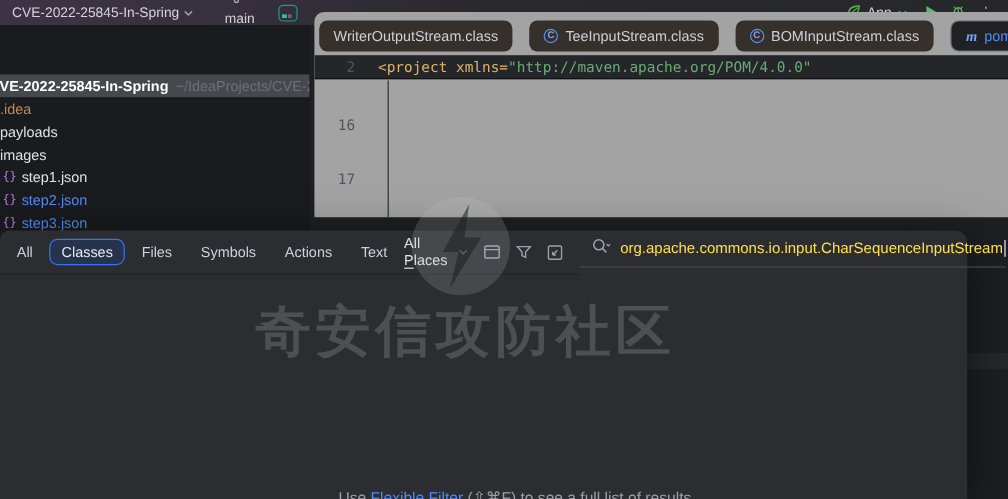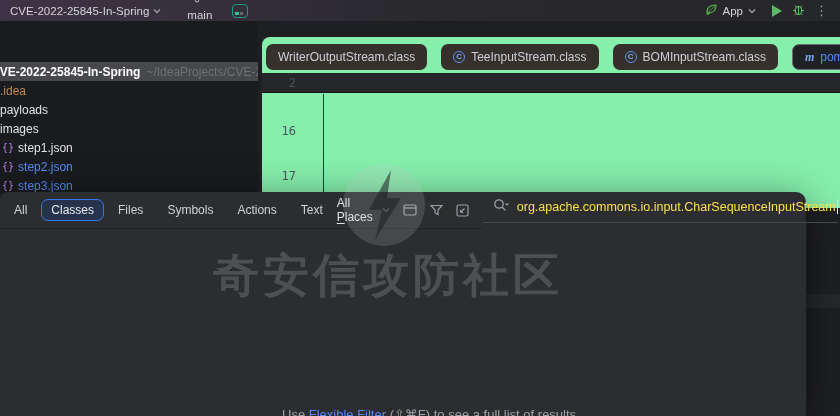--- a/index.html
+++ b/index.html
@@ -29,22 +29,22 @@
   .tree-row { height:19px; display:flex; align-items:center; white-space:nowrap; cursor:pointer; }
   .tree-row.selected { background:#46484c; }
   .root-name { font-weight:bold; color:#ffffff; margin-left:-9px; }
   .root-path { color:#6d7177; margin-left:6px; overflow:hidden; }
   .folder-idea { color:#c08a52; }
   .json-ico { color:#b77ee0; font-family:"DejaVu Sans Mono",monospace; font-size:10px;
     margin:0 4px 0 2px; }
   .file-blue { color:#548af7; }
 
   
-  .editor { position:absolute; left:262px; top:37px; width:578px; height:171px;
-    background:#86efac; border-top-left-radius:8px; overflow:hidden; }
+  .editor { position:absolute; left:262px; top:10px; width:578px; height:171px;
+    background:#a3a3a3; border-top-left-radius:8px; overflow:hidden; }
   .tabstrip { position:absolute; left:0; top:7px; height:26px; display:flex; gap:14px;
     padding-left:4px; width:600px; }
   .etab { display:flex; align-items:center; gap:6px; height:26px; padding:0 12px;
     border-radius:7px; background:#36302d; color:#ced0d6; font-size:12px; white-space:nowrap;
     cursor:pointer; }
   .etab.selected { background:#1f2125; border:1px solid #686c73; color:#548af7; }
   .cls-ico { width:12px; height:12px; border:1.4px solid #5a8fe8; border-radius:50%;
     color:#7fa6f0; font-size:8px; font-weight:bold; display:flex; align-items:center;
     justify-content:center; line-height:1; }
   .mvn-ico { color:#7ba4f5; font-style:italic; font-weight:bold; font-size:12px;
@@ -195,21 +195,21 @@
         <span class="cls-ico">C</span>
         <span>BOMInputStream.class</span>
       </div>
       <div class="etab selected">
         <span class="mvn-ico">m</span>
         <span>pom.xml (CVE-2022-25845-In-Spring)</span>
       </div>
     </div>
 
     <div class="sticky-line code">
-      <span class="gutter">2</span>
+      <span class="gutter">2</span><span class="codetext"><span class="tag">&lt;project xmlns=</span><span class="str">"http://maven.apache.org/POM/4.0.0"</span></span>
     </div>
 
     <div class="indent-guide"></div>
 
     <div class="codebody code">
       <div class="cline"><span class="gutter">16</span></div>
       <div class="cline"><span class="gutter">17</span></div>
       
       
       

